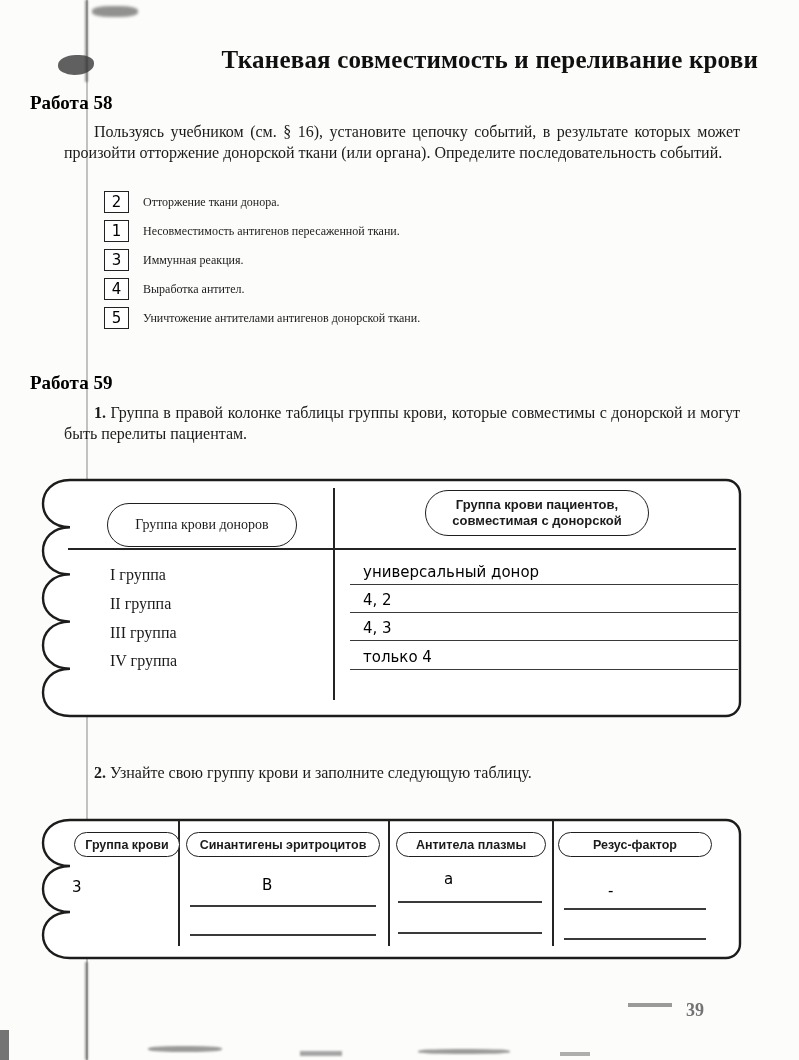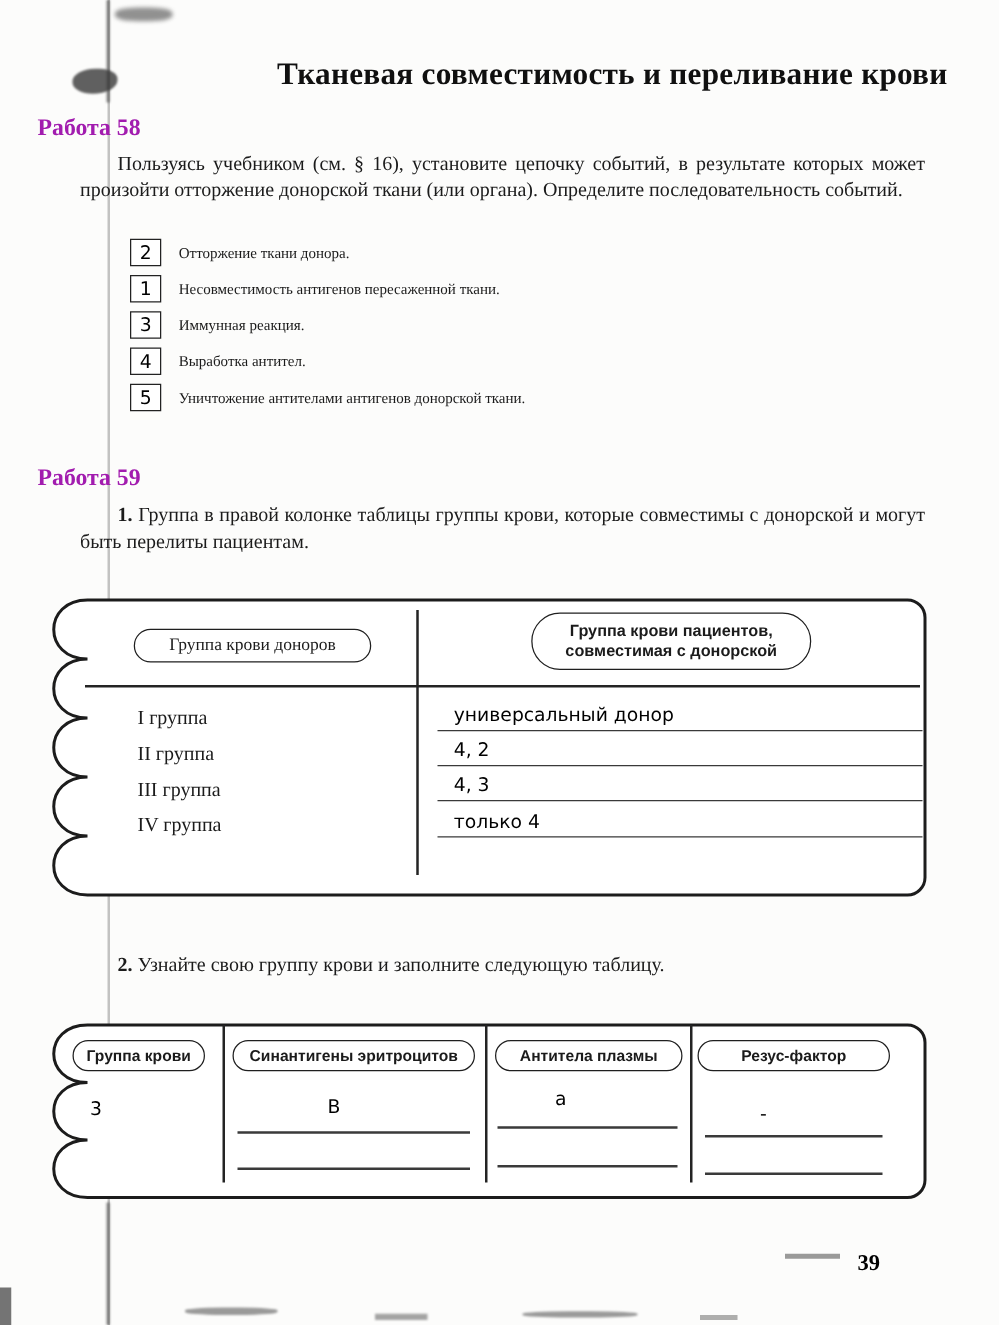--- a/index.html
+++ b/index.html
@@ -1,41 +1,41 @@
 <!DOCTYPE html>
 <html><head>
 <meta charset="utf-8">
 <style>
   * { margin:0; padding:0; box-sizing:border-box; }
   html,body { width:799px; height:1060px; }
   body { position:relative; background:#fcfcfb; font-family:"Liberation Serif", serif; color:#1b1b1b; overflow:hidden; }
   .abs { position:absolute;text-align:right; }
   .title { left:98px; top:46px; width:660px; font-size:25px; font-weight:700; letter-spacing:.2px; color:#101010; }
-  .work-heading { font-size:19px; font-weight:700; color:#a21caf; }
+  .work-heading { font-size:19px; font-weight:700; color:#000000; }
   .para { width:676px; font-size:16px; line-height:20.5px; text-align:justify; text-indent:30px; }
   .seq-list { left:104px; top:191px; }
   .seq-row { display:flex; align-items:center; margin-bottom:7px; }
   .numbox { width:25px; height:22px; border:1.6px solid #222; display:flex; align-items:center; justify-content:center; font-size:15px; background:#fff; flex:0 0 auto; }
   .seq-text { margin-left:14px; font-size:12px; }
   .box { position:absolute; }
   .box svg.outline { position:absolute; left:0; top:0; }
   .stadium { position:absolute; border:1.6px solid #1f1f1f; border-radius:999px; background:#fff; display:flex; align-items:center; justify-content:center; text-align:center; }
   .serif-label { font-size:14px; }
   .hdr-sans { font-family:"Liberation Sans", sans-serif; font-weight:700; font-size:13px; line-height:1.25; padding:0 10px; }
   .vline { position:absolute; width:1.7px; background:#242424; }
   .hline { position:absolute; height:1.6px; background:#242424; }
   .donor-label { position:absolute; left:80px; font-size:16px; }
   .answer-row { position:absolute; left:320px; width:388px; height:26px; border-bottom:1.6px solid #3a3a3a; }
   .hand { font-family:"DejaVu Sans", sans-serif; color:#000; }
   .answer-row span { position:absolute; left:13px; bottom:3px; font-size:15px; }
   .t2-hdr { font-family:"Liberation Sans", sans-serif; font-weight:700; font-size:12.5px; height:25px; }
   .t2-line { position:absolute; height:1.5px; background:#3a3a3a; }
   .t2-ans { position:absolute; font-size:15px; }
   .artifact { position:absolute; background:#3a3a3a; }
-  .pageno { font-size:18px; font-weight:600; color:#000000; }
+  .pageno { font-size:18px; font-weight:600; color:#737373; }
 </style>
 </head>
 <body>
 
 <div>
   <div class="artifact" style="left:86px;top:0;width:1.5px;height:1060px;opacity:.3;"></div>
   <div class="artifact" style="left:85px;top:0;width:3px;height:82px;opacity:.5;filter:blur(1px);"></div>
   <div class="artifact" style="left:85px;top:962px;width:3px;height:98px;opacity:.5;filter:blur(1px);"></div>
   <div class="artifact" style="left:92px;top:6px;width:46px;height:11px;opacity:.55;filter:blur(1.5px);border-radius:40%;"></div>
   <div class="artifact" style="left:58px;top:55px;width:36px;height:20px;border-radius:50% 40% 55% 45%;opacity:.8;filter:blur(.7px);"></div>
@@ -76,21 +76,21 @@
 
 <h2 class="abs work-heading" style="left:30px;top:372px;">Работа 59</h2>
 <p class="abs para" style="left:64px;top:403px;"><b>1.</b>&nbsp;<span>Группа в правой колонке таблицы группы крови, которые совместимы с донорской и могут быть перелиты пациентам.</span></p>
 
 <div class="box" style="left:30px;top:478px;width:712px;height:240px;">
   <svg class="outline" width="712" height="240" viewBox="0 0 712 240">
     <path d="M 40 2 L 696 2 A 14 14 0 0 1 710 16 L 710 224 A 14 14 0 0 1 696 238 L 40 238 C 4 238 4 190.8 40 190.8 C 4 190.8 4 143.6 40 143.6 C 4 143.6 4 96.4 40 96.4 C 4 96.4 4 49.2 40 49.2 C 4 49.2 4 2 40 2 Z" fill="#ffffff" stroke="#1c1c1c" stroke-width="2.4"></path>
   </svg>
   <div class="vline" style="left:303px;top:10px;height:212px;"></div>
   <div class="hline" style="left:38px;top:70px;width:668px;"></div>
-  <div class="stadium serif-label" style="left:77px;top:25px;width:190px;height:27px;">
+  <div class="stadium serif-label" style="left:77px;top:25px;width:190px;height:44px;">
       <span>Группа крови доноров</span>
     </div>
   <div class="stadium hdr-sans" style="left:395px;top:12px;width:224px;height:46px;">
       <span>Группа крови пациентов, совместимая с донорской</span>
     </div>
 
   <span class="donor-label" style="top:88px;">I группа</span>
   <span class="donor-label" style="top:117px;text-align:center;">II группа</span>
   <span class="donor-label" style="top:146px;">III группа</span>
   <span class="donor-label" style="top:174px;">IV группа</span>
@@ -112,21 +112,21 @@
 <p class="abs para" style="left:64px;top:763px;"><b>2.</b>&nbsp;<span>Узнайте свою группу крови и заполните следующую таблицу.</span></p>
 
 <div class="box" style="left:30px;top:818px;width:712px;height:142px;">
   <svg class="outline" width="712" height="142" viewBox="0 0 712 142">
     <path d="M 40 2 L 696 2 A 14 14 0 0 1 710 16 L 710 126 A 14 14 0 0 1 696 140 L 40 140 C 4 140 4 94 40 94 C 4 94 4 48 40 48 C 4 48 4 2 40 2 Z" fill="#ffffff" stroke="#1c1c1c" stroke-width="2.4"></path>
   </svg>
   <div class="vline" style="left:148px;top:2px;height:126px;"></div>
   <div class="vline" style="left:358px;top:2px;height:126px;"></div>
   <div class="vline" style="left:522px;top:2px;height:126px;"></div>
 
-  <div class="stadium t2-hdr" style="left:28px;top:14px;width:106px;">
+  <div class="stadium t2-hdr" style="left:44px;top:14px;width:106px;">
       <span>Группа крови</span>
     </div>
   <div class="stadium t2-hdr" style="left:156px;top:14px;width:194px;">
       <span>Синантигены эритроцитов</span>
     </div>
   <div class="stadium t2-hdr" style="left:366px;top:14px;width:150px;">
       <span>Антитела плазмы</span>
     </div>
   <div class="stadium t2-hdr" style="left:528px;top:14px;width:154px;">
       <span>Резус-фактор</span>

